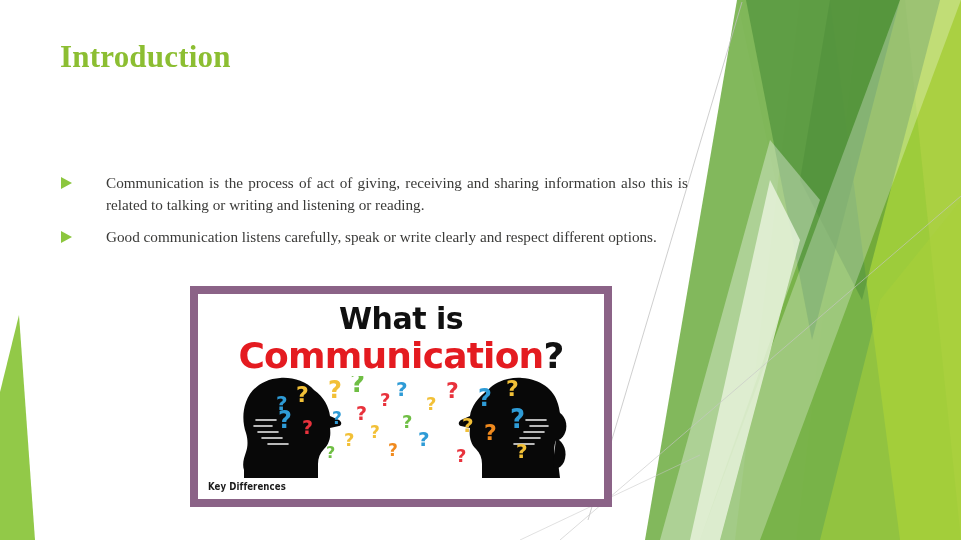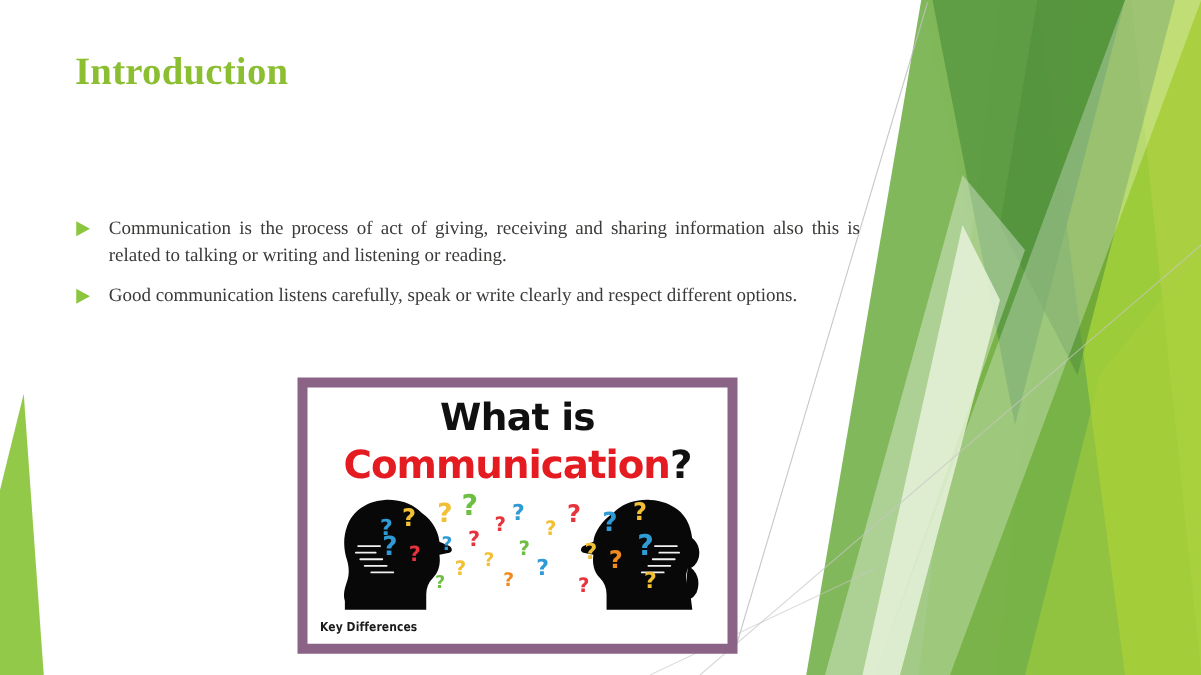--- a/index.html
+++ b/index.html
@@ -16,21 +16,21 @@
   
   .title{
     position:absolute;left:60px;top:38px;
     font-family:"Liberation Serif", serif;
     font-weight:bold;font-size:31px;line-height:38px;
     color:#8CBE32;letter-spacing:0.2px;white-space:nowrap;
   }
 
   
   .body-block{position:absolute;left:60px;top:172px;width:628px;}
-  .bullet-row{display:flex;align-items:flex-start;margin-bottom:10px;}
+  .bullet-row{display:flex;align-items:flex-start;margin-bottom:10px;gap:19px;}
   .bullet-mark{
     flex:0 0 auto;width:14px;height:15px;margin-top:4px;margin-right:13px;
     position:relative;
   }
   .bullet-mark .tri{
     position:absolute;left:1px;top:1px;
     width:0;height:0;
     border-top:6.5px solid transparent;
     border-bottom:6.5px solid transparent;
     border-left:11px solid #8CC63E;
@@ -39,35 +39,35 @@
     flex:1 1 auto;
     font-family:"Liberation Serif", serif;
     font-size:15.2px;line-height:22px;color:#3A3A38;
     text-align:justify;text-justify:inter-word;
     hyphens:none;
   }
   .bullet-text.noj{text-align:left;}
 
   
   .pic-frame{
-    position:absolute;left:190px;top:302px;width:352px;height:221px;
-    background:#8B6387;box-sizing:border-box;padding:8px;margin-left:48px;
+    position:absolute;left:190px;top:286px;width:422px;height:221px;
+    background:#8B6387;box-sizing:border-box;padding:8px;
   }
   .pic-inner{
     position:relative;width:100%;height:100%;background:#ffffff;overflow:hidden;
   }
   .pic-line1{
     position:absolute;left:0;right:0;top:8px;text-align:center;
     font-family:"DejaVu Sans", sans-serif;font-weight:bold;
     font-size:30px;line-height:34px;color:#101010;letter-spacing:-0.5px;
   }
   .pic-line2{
     position:absolute;left:0;right:0;top:44px;text-align:center;
     font-family:"DejaVu Sans", sans-serif;font-weight:bold;
-    font-size:31px;line-height:36px;letter-spacing:-0.8px;white-space:nowrap;
+    font-size:36px;line-height:36px;letter-spacing:-0.8px;white-space:nowrap;
   }
   .pic-line2 .red{color:#E41B20;}
   .pic-line2 .qm{color:#111111;}
   .pic-art{position:absolute;left:0;top:82px;width:100%;height:102px;}
   .pic-credit{
     position:absolute;left:10px;bottom:6px;
     font-family:"DejaVu Sans", sans-serif;font-weight:bold;
     font-size:10px;line-height:12px;color:#1b1b1b;
     transform:scaleX(0.86);transform-origin:left bottom;letter-spacing:0.1px;
   }

